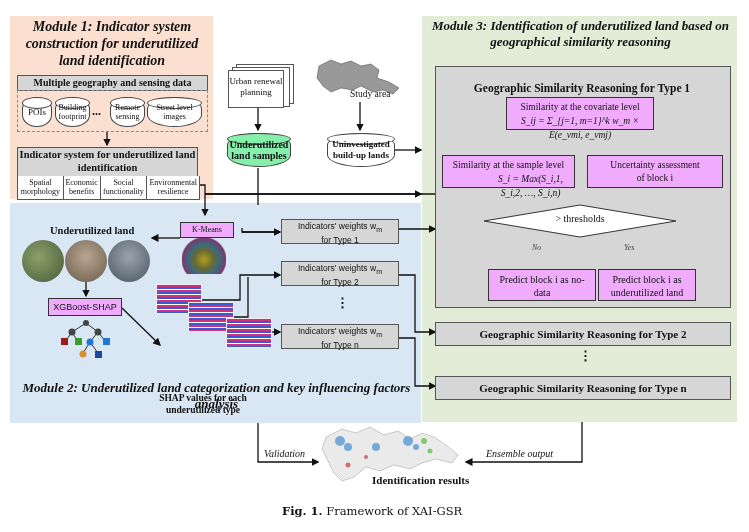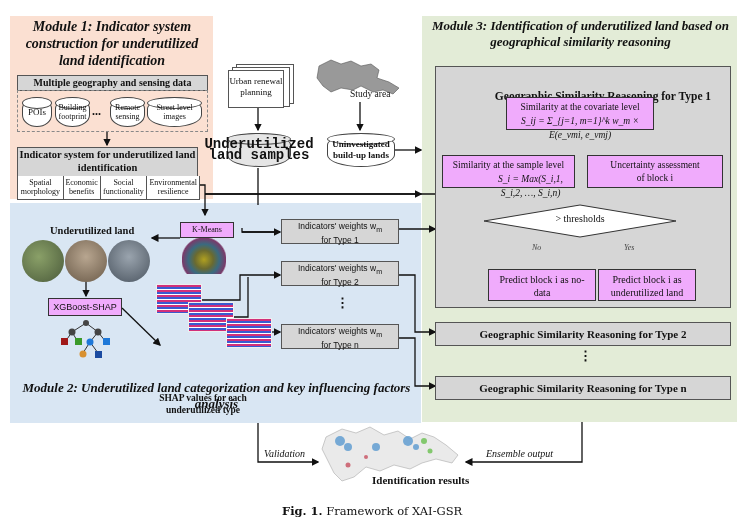--- a/index.html
+++ b/index.html
@@ -118,21 +118,21 @@
 
 <div class="abs" style="left:228px;top:70px;width:64px;height:40px;">
   <div class="abs" style="left:8px;top:-6px;width:56px;height:38px;border:1px solid #555;background:#fff;"></div>
   <div class="abs" style="left:4px;top:-3px;width:56px;height:38px;border:1px solid #555;background:#fff;"></div>
   <div class="abs center" style="left:0;top:0;width:56px;height:38px;border:1px solid #555;background:#fff;font-size:9px;line-height:11px;padding-top:5px;box-sizing:border-box;border-bottom-left-radius:0 4px;">Urban renewal planning</div>
 </div>
 <svg class="abs" style="left:313px;top:58px;" width="92" height="40">
   <path d="M6,8 L18,2 L28,6 L38,3 L48,8 L58,6 L66,12 L64,20 L76,24 L86,30 L80,36 L70,32 L60,34 L48,28 L40,32 L28,30 L18,34 L10,28 L4,20 Z" fill="#999" stroke="#555" stroke-width="0.6"></path>
 </svg>
 <div class="abs" style="left:350px;top:89px;font-size:9.5px;">Study area</div>
-<div class="cyl bold sm" style="left:227px;top:133px;width:62px;height:32px;background:#e5e5e5;font-size:14px;line-height:11px;font-family:Liberation Mono, monospace;">
+<div class="cyl bold sm" style="left:227px;top:133px;width:62px;height:32px;background:#86efac;font-size:10px;line-height:11px;">
     <span>Underutilized land samples</span>
   </div>
 <div class="cyl bold sm" style="left:327px;top:133px;width:66px;height:32px;font-size:9px;line-height:11px;">
     <span>Uninvestigated build-up lands</span>
   </div>
 
 <div class="abs bold" style="left:50px;top:225px;font-size:10.5px;">Underutilized land</div>
 <div class="thumb" style="left:22px;top:240px;width:42px;height:42px;background:radial-gradient(circle at 40% 40%,#8aa068,#4a5a3a);"></div>
 <div class="thumb" style="left:65px;top:240px;width:42px;height:42px;background:radial-gradient(circle at 50% 40%,#b8a690,#6a5a48);"></div>
 <div class="thumb" style="left:108px;top:240px;width:42px;height:42px;background:radial-gradient(circle at 50% 40%,#9aa4ae,#4b5560);"></div>
@@ -175,21 +175,21 @@
   <span>Indicators' weights w</span><sub>m</sub><br><span>for Type 2</span>
 </div>
 <div class="abs bold" style="left:336px;top:295px;font-size:13px;">⋮</div>
 <div class="abs gbox center sans" style="left:281px;top:324px;width:116px;height:22px;font-size:8.5px;line-height:10px;padding-top:1px;">
   <span>Indicators' weights w</span><sub>m</sub><br><span>for Type n</span>
 </div>
 <div class="abs mtitle" style="left:14px;top:380px;width:405px;font-size:13px;line-height:16px;">Module 2: Underutilized land categorization and key influencing factors analysis</div>
 
 <div class="abs mtitle" style="left:428px;top:18px;width:305px;font-size:13px;line-height:16px;">Module 3: Identification of underutilized land based on geographical similarity reasoning</div>
 <div class="abs gbox" style="left:435px;top:66px;width:294px;height:240px;"></div>
-<div class="abs bold center" style="left:435px;top:90px;width:294px;font-size:11.5px;padding-left:21px;">Geographic Similarity Reasoning for Type 1</div>
+<div class="abs bold center" style="left:435px;top:82px;width:294px;font-size:11.5px;">Geographic Similarity Reasoning for Type 1</div>
 <div class="abs wbox center" style="left:506px;top:97px;width:148px;height:33px;font-size:9.5px;line-height:14px;padding-top:2px;box-sizing:border-box;">
   <div>Similarity at the covariate level</div>
   <div style="font-style:italic;">S_ij = Σ_{j=1, m=1}^k w_m × E(e_vmi, e_vmj)</div>
 </div>
 <div class="abs wbox center" style="left:442px;top:155px;width:133px;height:33px;font-size:9.5px;line-height:14px;padding-top:2px;box-sizing:border-box;">
   <div>Similarity at the sample level</div>
   <div style="font-style:italic;padding-left:44px;">S_i = Max(S_i,1, S_i,2, …, S_i,n)</div>
 </div>
 <div class="abs wbox center" style="left:587px;top:155px;width:136px;height:33px;font-size:9.5px;line-height:13px;padding:3px 20px 0;box-sizing:border-box;">Uncertainty assessment of block i</div>
 <svg class="abs" style="left:483px;top:204px;" width="194" height="34">

